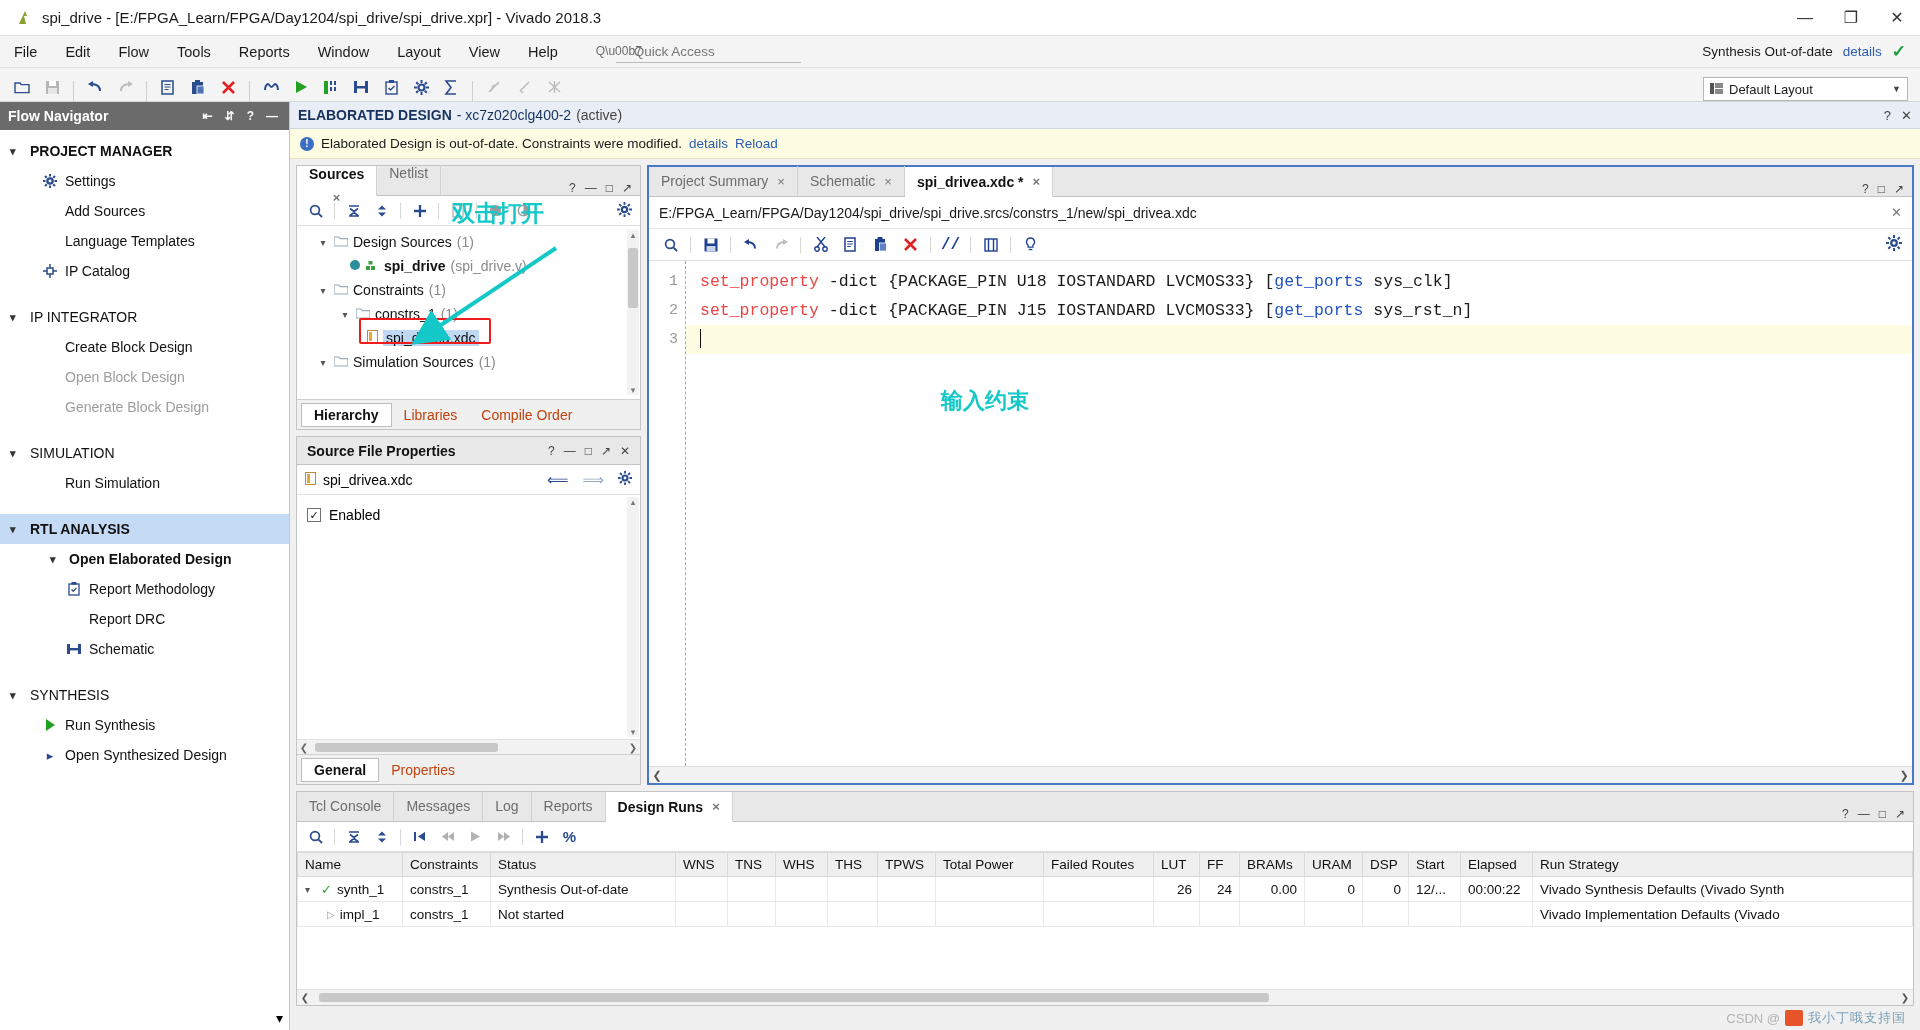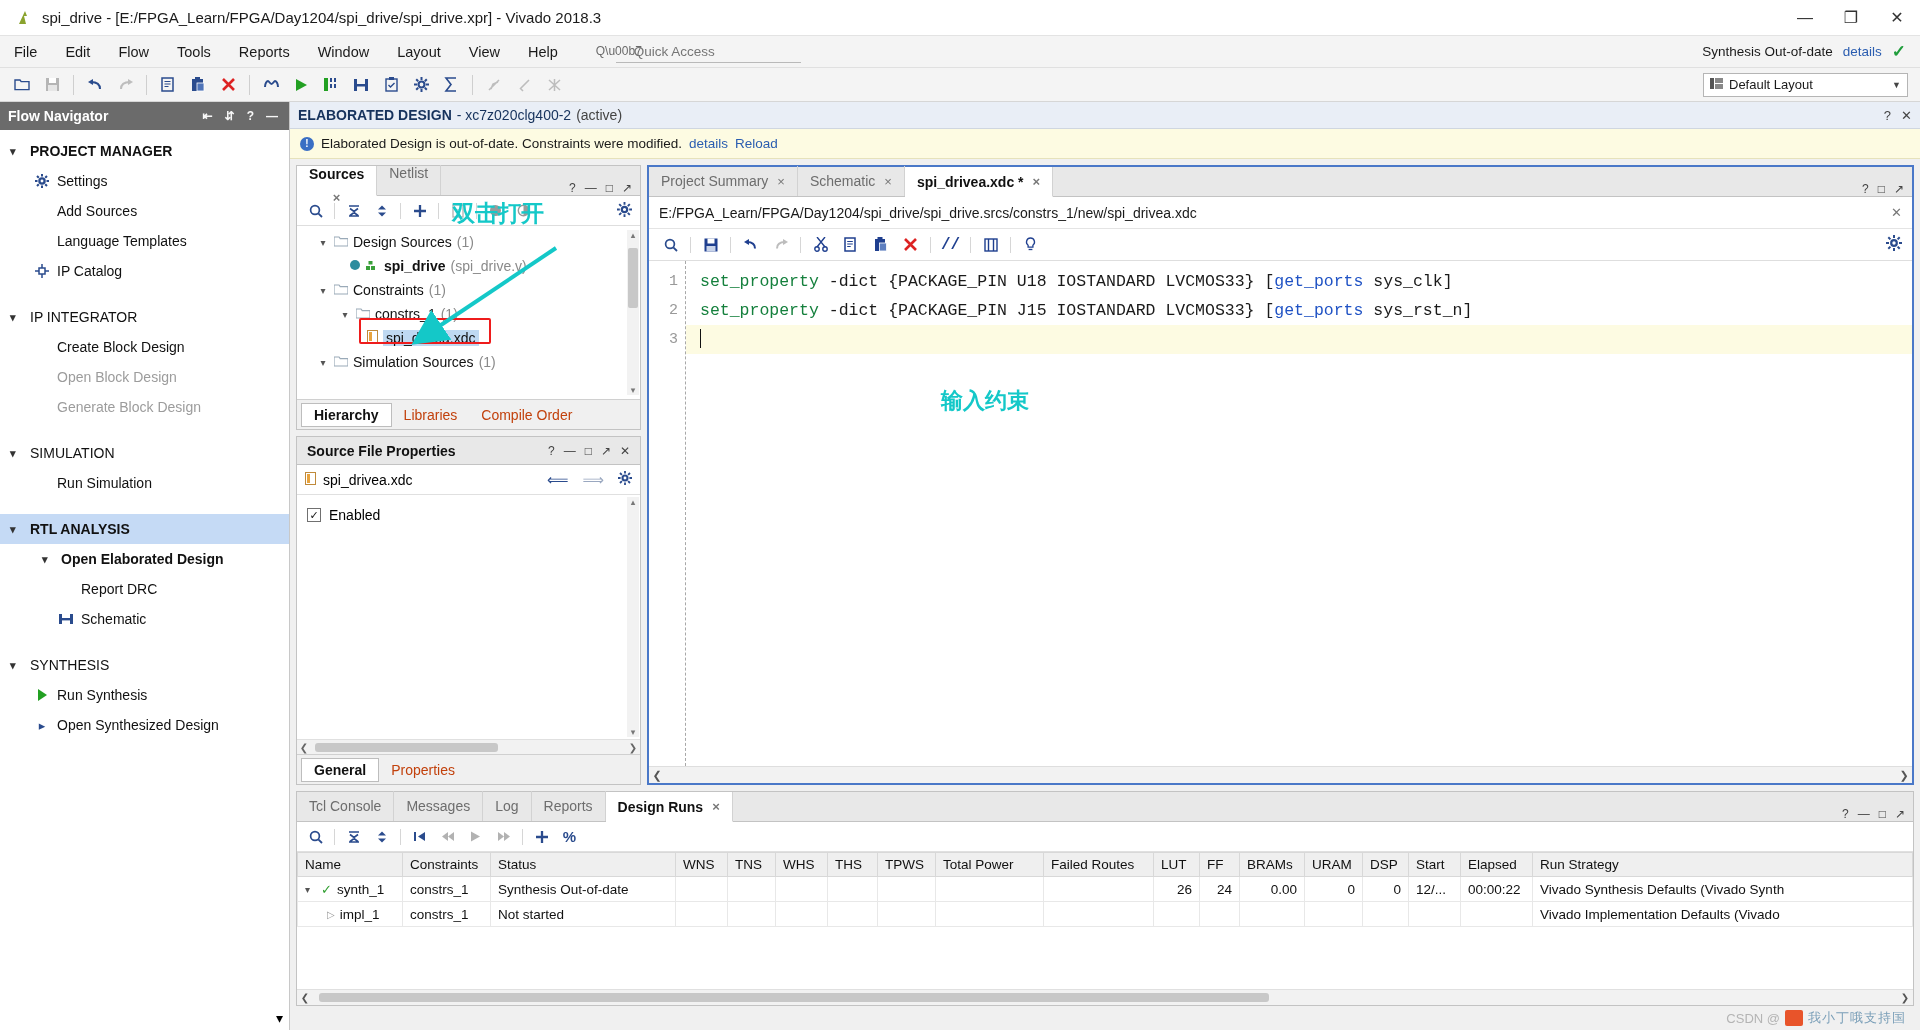--- a/index.html
+++ b/index.html
@@ -34,21 +34,21 @@
   }
   .qa-wrap { position:relative; margin-left:22px; }
   .qa-mag { position:absolute; left:2px; top:3px; font-size:12px; color:#6a6a6a; }
   .menu-right { margin-left:auto; display:flex; align-items:center; gap:10px; padding-right:14px; font-size:13.5px;}
   .synth-status { color:#1a1a1a; }
   .details-link { color:#2a5db0; }
   .check-ok { color:#1f9d3b; font-size:17px; font-weight:bold; }
 
   
   .toolbar {
-    height: 34px; background:#f4f4f4; display:flex; align-items:center;
+    height: 34px; background:#f4f4f4; display:flex; align-items:flex-end;
     border-bottom:1px solid #d6d6d6; flex:0 0 34px; padding-left:8px; gap:2px;
   }
   .tbtn { width:28px; height:28px; display:flex; align-items:center; justify-content:center; font-size:15px; color:#2a4b8d; }
   .tbtn.dim { color:#b0b0b0; }
   .tsep { width:1px; height:20px; background:#cfcfcf; margin:0 5px; }
   .layout-select {
     margin-left:auto; margin-right:12px; width:205px; height:24px; background:#fff;
     border:1px solid #b5b5b5; display:flex; align-items:center; padding:0 6px; font-size:13px; gap:6px;
   }
   .layout-select .lbl { flex:1; color:#1a1a1a; }
@@ -62,21 +62,21 @@
   .fn-header {
     height:28px; background:#6b6b6b; color:#fff; display:flex; align-items:center;
     padding:0 8px; font-size:14px; font-weight:bold; gap:6px;
   }
   .fn-header .t { flex:1; }
   .fn-hicon { font-size:12px; opacity:.95; padding:0 3px; }
   .fn-list { flex:1; overflow:hidden; padding-top:6px; position:relative; }
   .fn-group { display:flex; align-items:center; height:30px; font-size:14px; font-weight:bold; color:#111; padding-left:10px; gap:8px;}
   .fn-group.hl { background:#c5daf5; }
   .fn-chev { font-size:11px; color:#333; width:12px; display:inline-block;}
-  .fn-row { display:flex; align-items:center; height:30px; font-size:14px; color:#111; padding-left:34px; gap:7px; }
+  .fn-row { display:flex; align-items:center; height:30px; font-size:14px; color:#111; padding-left:34px; gap:7px;margin-left:8px; }
   .fn-row.sub { padding-left:42px; }
   .fn-row.subsub { padding-left:58px; }
   .fn-row.dis { color:#9c9c9c; }
   .fn-row.bold { font-weight:bold; }
   .fn-ico { width:16px; display:flex; align-items:center; justify-content:center; color:#2a4b8d; font-size:13px;}
   .fn-gap { height:16px; }
   .fn-scroll { position:absolute; right:2px; bottom:4px; width:11px; }
 
   
   .main { flex:1; display:flex; flex-direction:column; min-width:0; background:#f0f0f0;}
@@ -157,21 +157,21 @@
   .ebtn.red { color:#d22; }
   .ebtn.dim { color:#b2b2b2; }
   .ebtn.blue2 { color:#1f3f8f; }
   .egear { margin-left:auto; margin-right:10px; color:#2a4b8d; font-size:15px;}
   .code { flex:1; background:#fff; position:relative; overflow:hidden; display:flex;}
   .gutter { width:36px; background:#fff; text-align:right; padding-right:7px; padding-top:6px; font-family:"Liberation Mono", monospace; font-size:15px; color:#999;}
   .gutter div { height:29px; line-height:29px;}
   .codelines { flex:1; padding-top:6px; border-left:1px dashed #a8a8a8; position:relative;}
   .cline { height:29px; line-height:29px; font-family:"Liberation Mono", monospace; font-size:16.5px; padding-left:14px; white-space:pre;}
   .cline.cur { background:#fdfbe2; }
-  .kw { color:#15803d; }
+  .kw { color:#ef4444; }
   .fn { color:#1f52c4; }
   .plain { color:#1a1a1a; }
   .caret { display:inline-block; width:1px; height:19px; background:#111; vertical-align:-4px;}
   .ann-cn { position:absolute; color:#14c8c8; font-size:22px; font-weight:bold; }
   .ehscroll { height:17px; background:#f2f2f2; display:flex; align-items:center; border-top:1px solid #dedede;}
   .ehscroll .a { width:16px; text-align:center; font-size:11px; color:#555;}
   .ehscroll .track { flex:1;}
 
   
   .bottom { height:215px; margin:6px 6px 0 6px; background:#f5f5f5; border:1px solid #c3c3c3; display:flex; flex-direction:column;}
@@ -442,20 +442,30 @@
 
         <div class="fn-gap"></div>
 
         <div class="fn-group hl">
           <span class="fn-chev">▾</span>
           <span>RTL ANALYSIS</span>
         </div>
         <div class="fn-row sub bold">
           <span class="fn-chev">▾</span>
           <span>Open Elaborated Design</span>
+        </div>
+        <div class="fn-row subsub">
+          <span class="fn-ico">
+            <svg width="12" height="14" viewBox="0 0 12 14">
+                <rect x="1" y="2" width="10" height="11" fill="none" stroke="#2a4b8d" stroke-width="1.3"></rect>
+                <rect x="3.5" y="0" width="5" height="2.6" fill="#2a4b8d"></rect>
+                <path d="M3.5 7.5l1.8 1.8 3.2-3.4" fill="none" stroke="#2a4b8d" stroke-width="1.3"></path>
+              </svg>
+          </span>
+          <span>Report Methodology</span>
         </div>
         <div class="fn-row subsub">
           <span class="fn-ico"></span>
           <span>Report DRC</span>
         </div>
         <div class="fn-row subsub">
           <span class="fn-ico">
             <svg width="14" height="12" viewBox="0 0 14 12">
                 <rect x="0" y="1" width="3" height="10" fill="#2a4b8d"></rect>
                 <rect x="11" y="1" width="3" height="10" fill="#2a4b8d"></rect>

